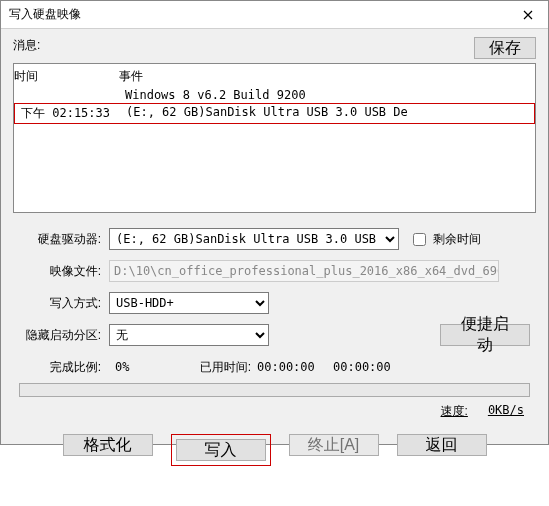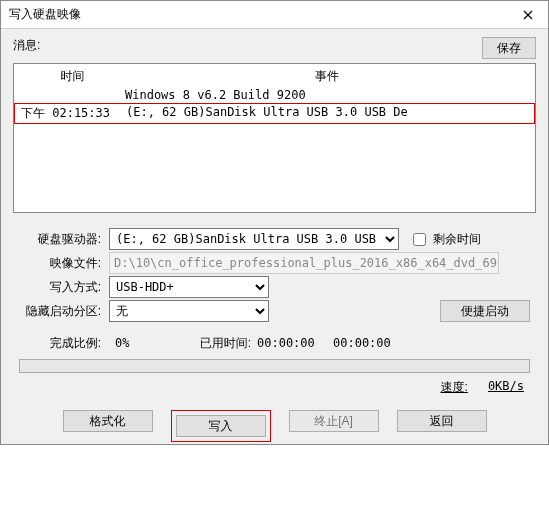--- a/index.html
+++ b/index.html
@@ -48,55 +48,55 @@
     display: flex;
     align-items: flex-start;
     margin-bottom: 4px;
   }
   .msgrow .label { flex: 1; }
   .btn {
     height: 22px;
     border: 1px solid #adadad;
     background: #e1e1e1;
     padding: 0 14px;
-    font-size: 12px;
+    font-size: 16px;
     display: inline-flex;
     align-items: center;
     justify-content: center;
     font-family: inherit;
     cursor: pointer;
   }
   .btn-wide { width: 90px; }
   .btn-disabled { color: #737373; background: #e9e9e9; }
   .logbox {
     border: 1px solid #888;
     background: #fff;
     height: 150px;
     padding: 0;
     overflow: hidden;
     margin-bottom: 14px;
   }
   .loghdr {
     display: flex;
-    padding: 4px 6px 2px 6px;
-    text-align: center;
+    padding: 4px 6px 2px 0;
   }
   .logcol-time { width: 105px; font-family: "SimSun", monospace; }
   .logcol-evt { flex: 1; font-family: "SimSun", monospace; }
   .logrow {
     display: flex;
     padding: 1px 6px;
     font-family: "SimSun", monospace;
   }
   .logrow.highlight {
     border: 1px solid #c00;
   }
   .formsec {
     display: flex;
     flex-direction: column;
+    gap: 8px;
     padding: 0 6px;
   }
   .frow {
     display: flex;
     align-items: center;
     height: 24px;
   }
   .flabel {
     width: 90px;
     text-align: right;

